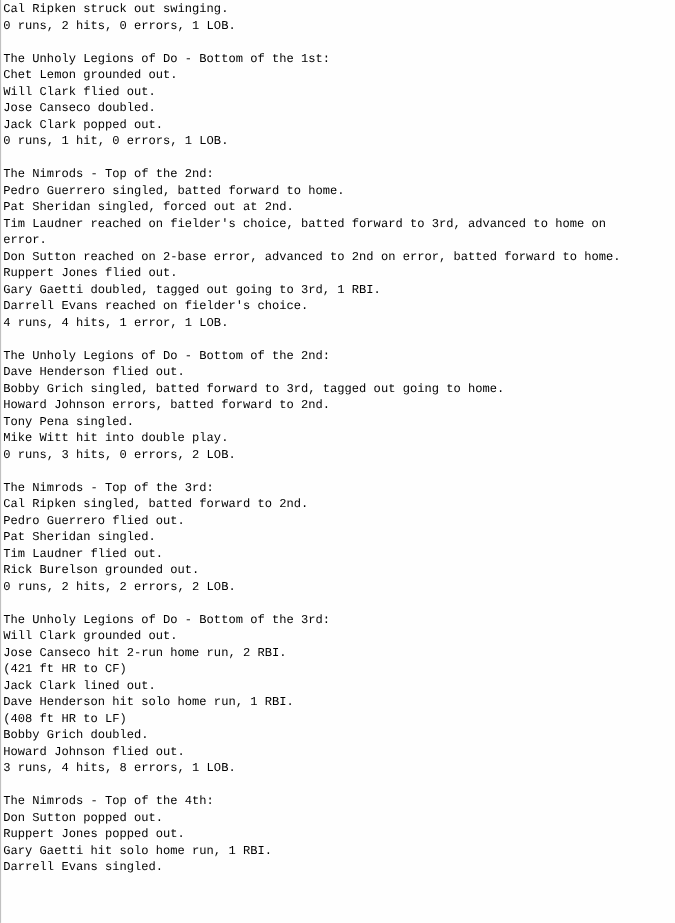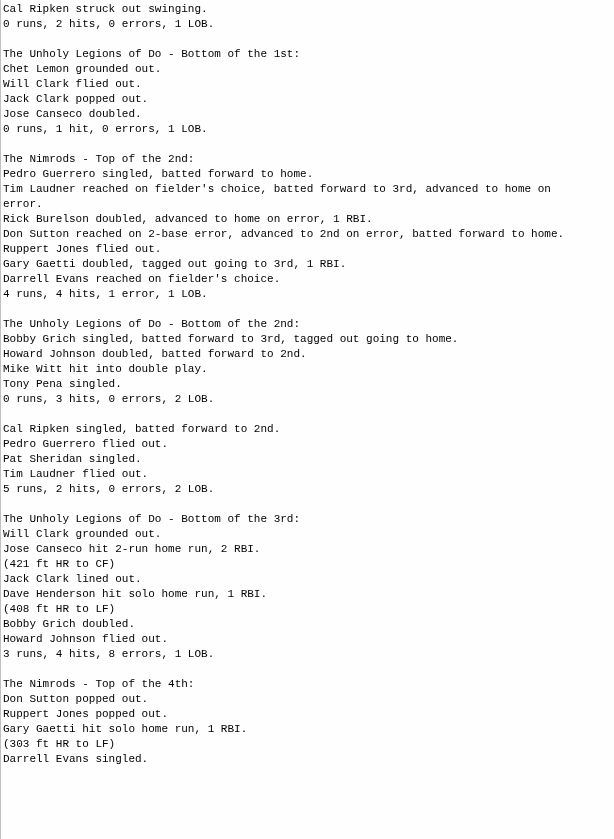--- a/index.html
+++ b/index.html
@@ -33,58 +33,60 @@
 </head>
 <body>
 
 <div class="log">
     <div class="line">Cal Ripken struck out swinging.</div>
     <div class="line">0 runs, 2 hits, 0 errors, 1 LOB.</div>
     <div class="line"></div>
     <div class="line">The Unholy Legions of Do - Bottom of the 1st:</div>
     <div class="line">Chet Lemon grounded out.</div>
     <div class="line">Will Clark flied out.</div>
+    <div class="line">Jose Canseco doubled.</div>
     <div class="line">Jack Clark popped out.</div>
-    <div class="line">Jose Canseco doubled.</div>
     <div class="line">0 runs, 1 hit, 0 errors, 1 LOB.</div>
     <div class="line"></div>
     <div class="line">The Nimrods - Top of the 2nd:</div>
     <div class="line">Pedro Guerrero singled, batted forward to home.</div>
+    <div class="line">Pat Sheridan singled, forced out at 2nd.</div>
     <div class="line">Tim Laudner reached on fielder's choice, batted forward to 3rd, advanced to home on</div>
     <div class="line">error.</div>
-    <div class="line">Rick Burelson doubled, advanced to home on error, 1 RBI.</div>
     <div class="line">Don Sutton reached on 2-base error, advanced to 2nd on error, batted forward to home.</div>
     <div class="line">Ruppert Jones flied out.</div>
     <div class="line">Gary Gaetti doubled, tagged out going to 3rd, 1 RBI.</div>
     <div class="line">Darrell Evans reached on fielder's choice.</div>
     <div class="line">4 runs, 4 hits, 1 error, 1 LOB.</div>
     <div class="line"></div>
     <div class="line">The Unholy Legions of Do - Bottom of the 2nd:</div>
+    <div class="line">Dave Henderson flied out.</div>
     <div class="line">Bobby Grich singled, batted forward to 3rd, tagged out going to home.</div>
-    <div class="line">Howard Johnson doubled, batted forward to 2nd.</div>
+    <div class="line">Howard Johnson errors, batted forward to 2nd.</div>
+    <div class="line">Tony Pena singled.</div>
     <div class="line">Mike Witt hit into double play.</div>
-    <div class="line">Tony Pena singled.</div>
     <div class="line">0 runs, 3 hits, 0 errors, 2 LOB.</div>
     <div class="line"></div>
+    <div class="line">The Nimrods - Top of the 3rd:</div>
     <div class="line">Cal Ripken singled, batted forward to 2nd.</div>
     <div class="line">Pedro Guerrero flied out.</div>
     <div class="line">Pat Sheridan singled.</div>
     <div class="line">Tim Laudner flied out.</div>
-    <div class="line">5 runs, 2 hits, 0 errors, 2 LOB.</div>
+    <div class="line">Rick Burelson grounded out.</div>
+    <div class="line">0 runs, 2 hits, 2 errors, 2 LOB.</div>
     <div class="line"></div>
     <div class="line">The Unholy Legions of Do - Bottom of the 3rd:</div>
     <div class="line">Will Clark grounded out.</div>
     <div class="line">Jose Canseco hit 2-run home run, 2 RBI.</div>
     <div class="line">(421 ft HR to CF)</div>
     <div class="line">Jack Clark lined out.</div>
     <div class="line">Dave Henderson hit solo home run, 1 RBI.</div>
     <div class="line">(408 ft HR to LF)</div>
     <div class="line">Bobby Grich doubled.</div>
     <div class="line">Howard Johnson flied out.</div>
     <div class="line">3 runs, 4 hits, 8 errors, 1 LOB.</div>
     <div class="line"></div>
     <div class="line">The Nimrods - Top of the 4th:</div>
     <div class="line">Don Sutton popped out.</div>
     <div class="line">Ruppert Jones popped out.</div>
     <div class="line">Gary Gaetti hit solo home run, 1 RBI.</div>
-    <div class="line">(303 ft HR to LF)</div>
     <div class="line">Darrell Evans singled.</div>
   </div>
 
 </body></html>

